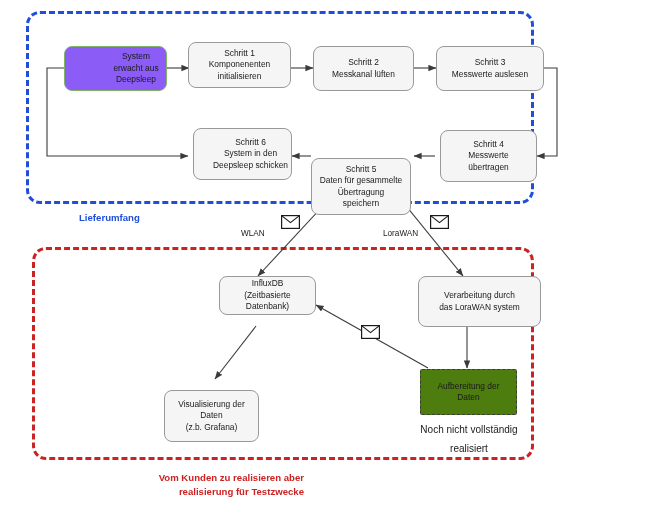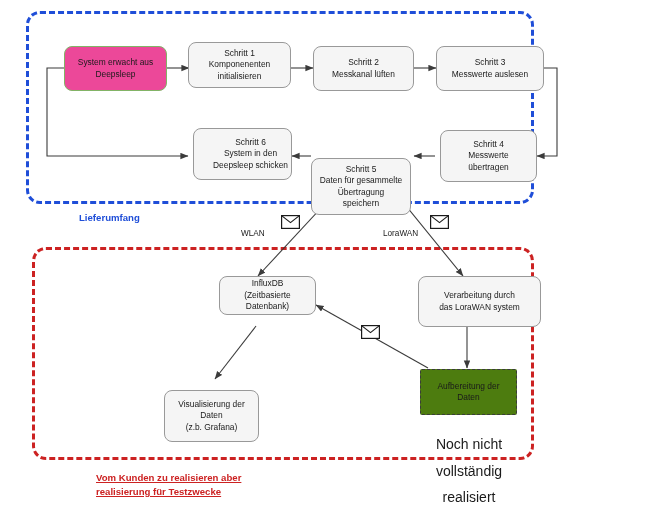--- a/index.html
+++ b/index.html
@@ -53,55 +53,55 @@
     display: flex;
     align-items: center;
     justify-content: center;
     text-align: center;
     color: #1a1a1a;
     font-size: 8.4px;
     line-height: 1.35;
     padding: 2px 3px;
   }
   .node.green {
-    background: #ec4899;
+    background: #8b5cf6;
     border-color: #82b366;
+    padding-left: 44px;
   }
   .node.dashed {
     background: #4d7c0f;
     border: 1.6px dashed #3b3b3b;
     border-radius: 2px;
   }
   .node-label {
     display: block;
     white-space: pre-line;
   }
   .caption {
     position: absolute;
     font-size: 9.6px;
     font-weight: bold;
     line-height: 1.45;
     white-space: pre-line;
   }
   .caption-blue { color: #1f4ed8; left: 79px; top: 211px; }
-  .caption-red  { color: #cc2222; left: 96px; top: 471px; text-align: left; text-decoration: underline; }
+  .caption-red  { color: #cc2222; left: 69px; top: 471px; text-align: right; }
   .edge-label {
     position: absolute;
     font-size: 8.2px;
     color: #1a1a1a;
     white-space: nowrap;
   }
   .note {
     position: absolute;
-    font-size: 14px;
+    font-size: 10px;
     color: #1a1a1a;
     text-align: center;
     line-height: 1.9;
     white-space: pre-line;
-    margin-top: 11px;
   }
   .envelope {
     position: absolute;
     width: 19px;
     height: 14px;
   }
 </style>
 </head>
 <body>
 

